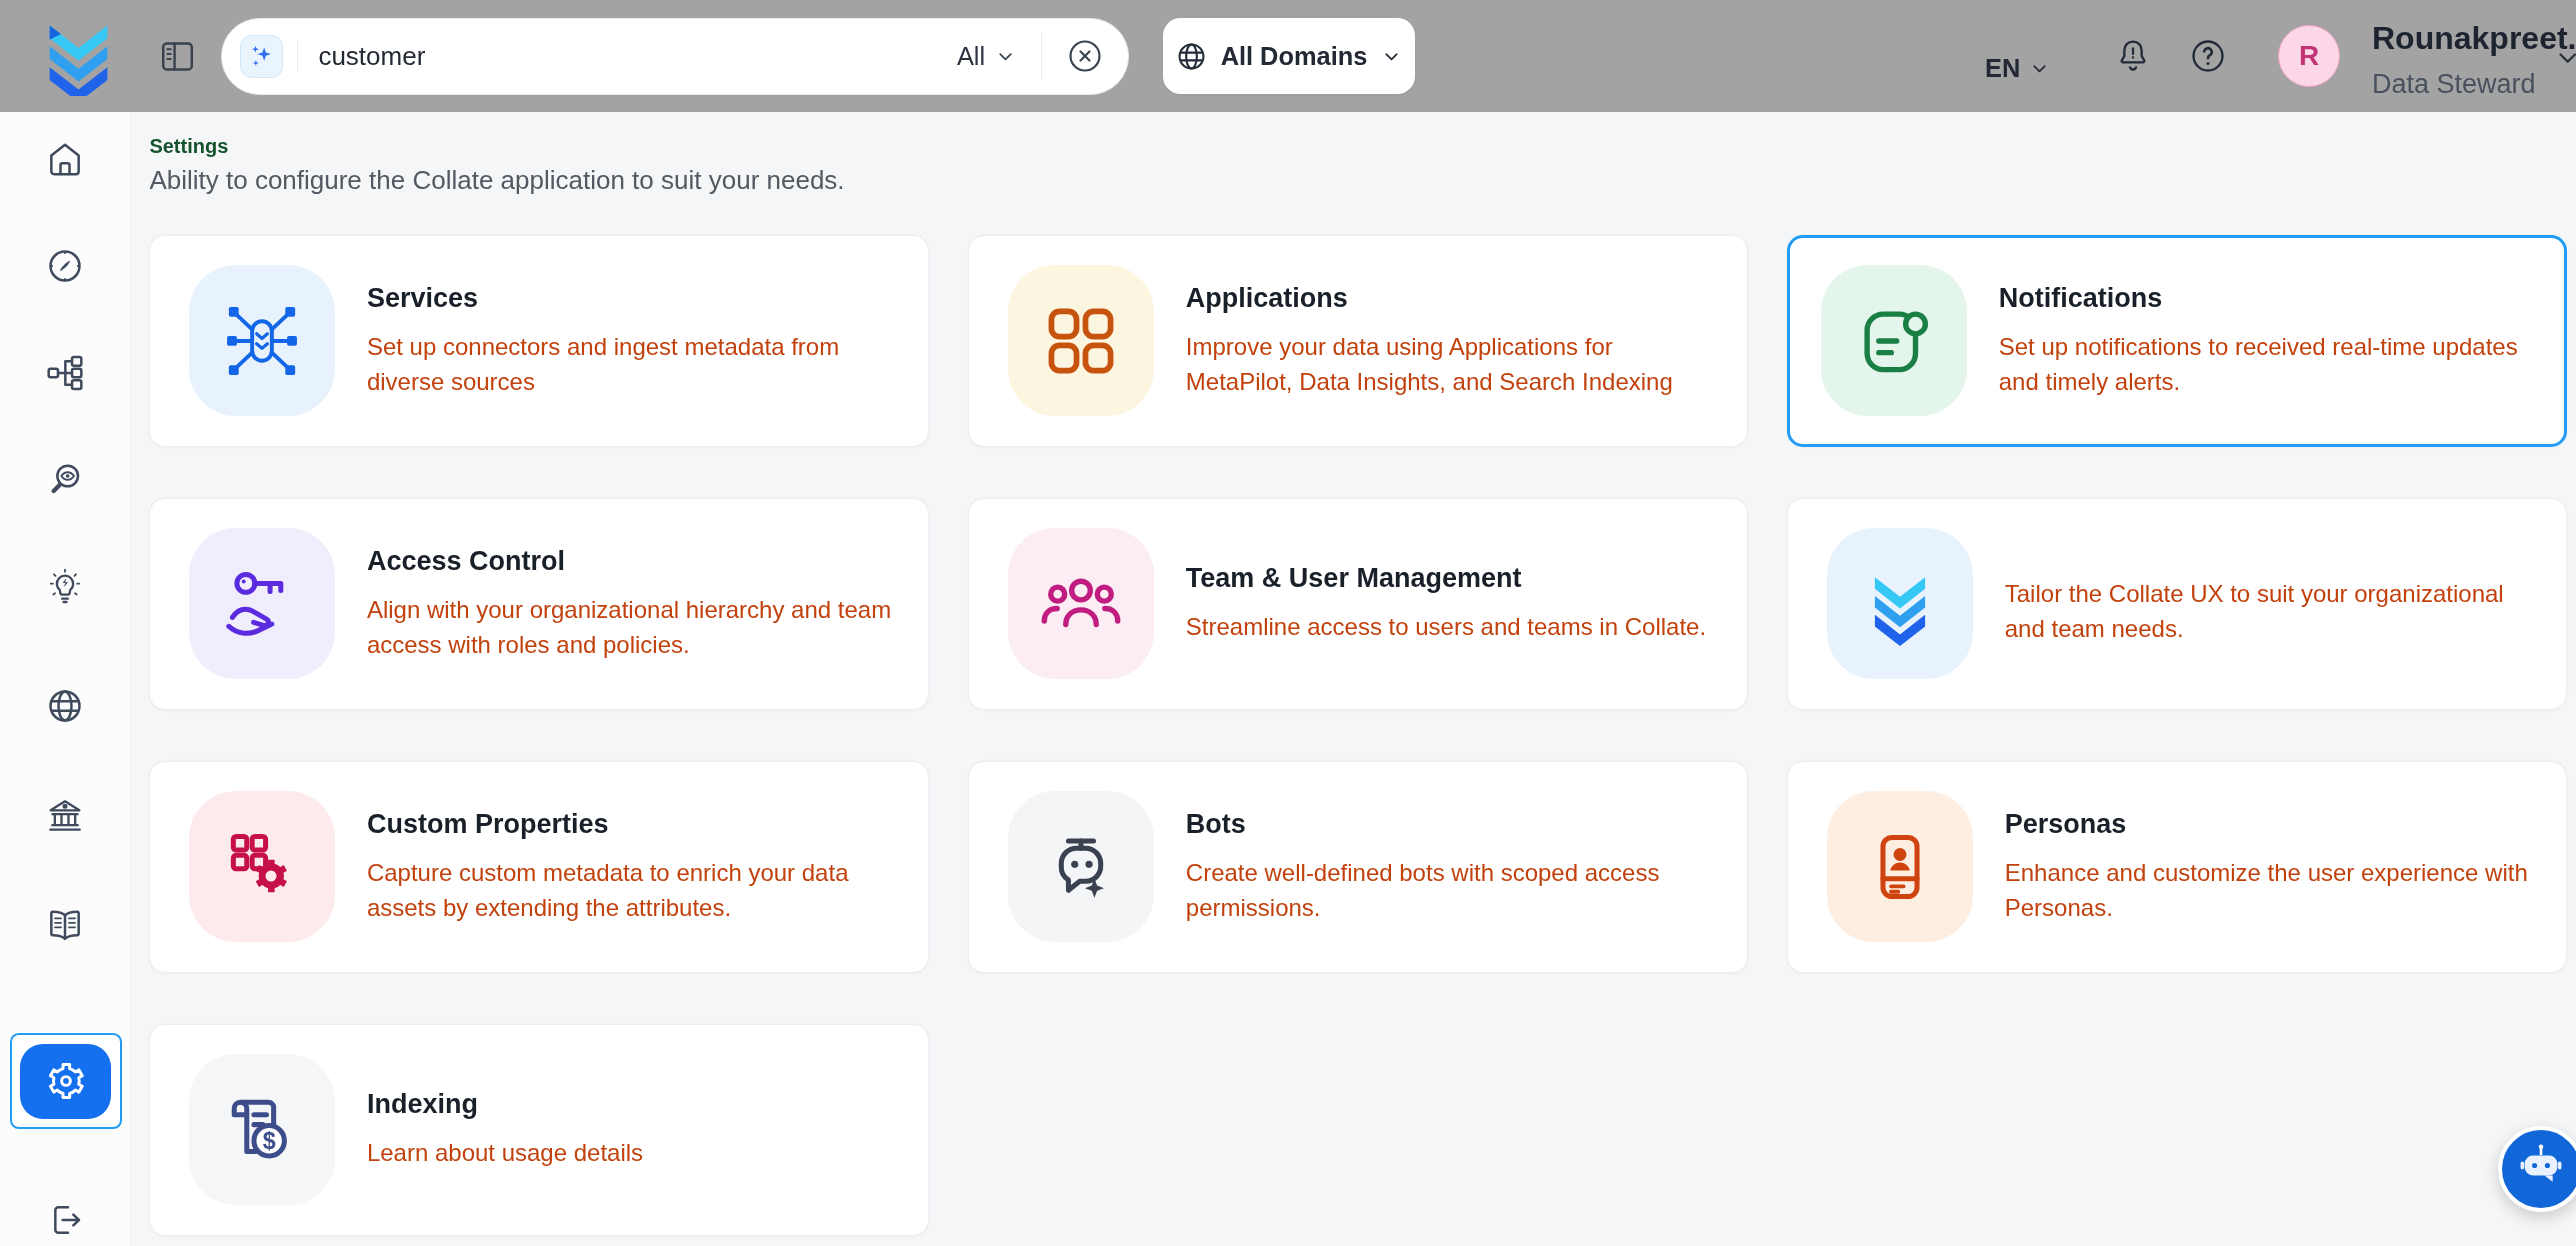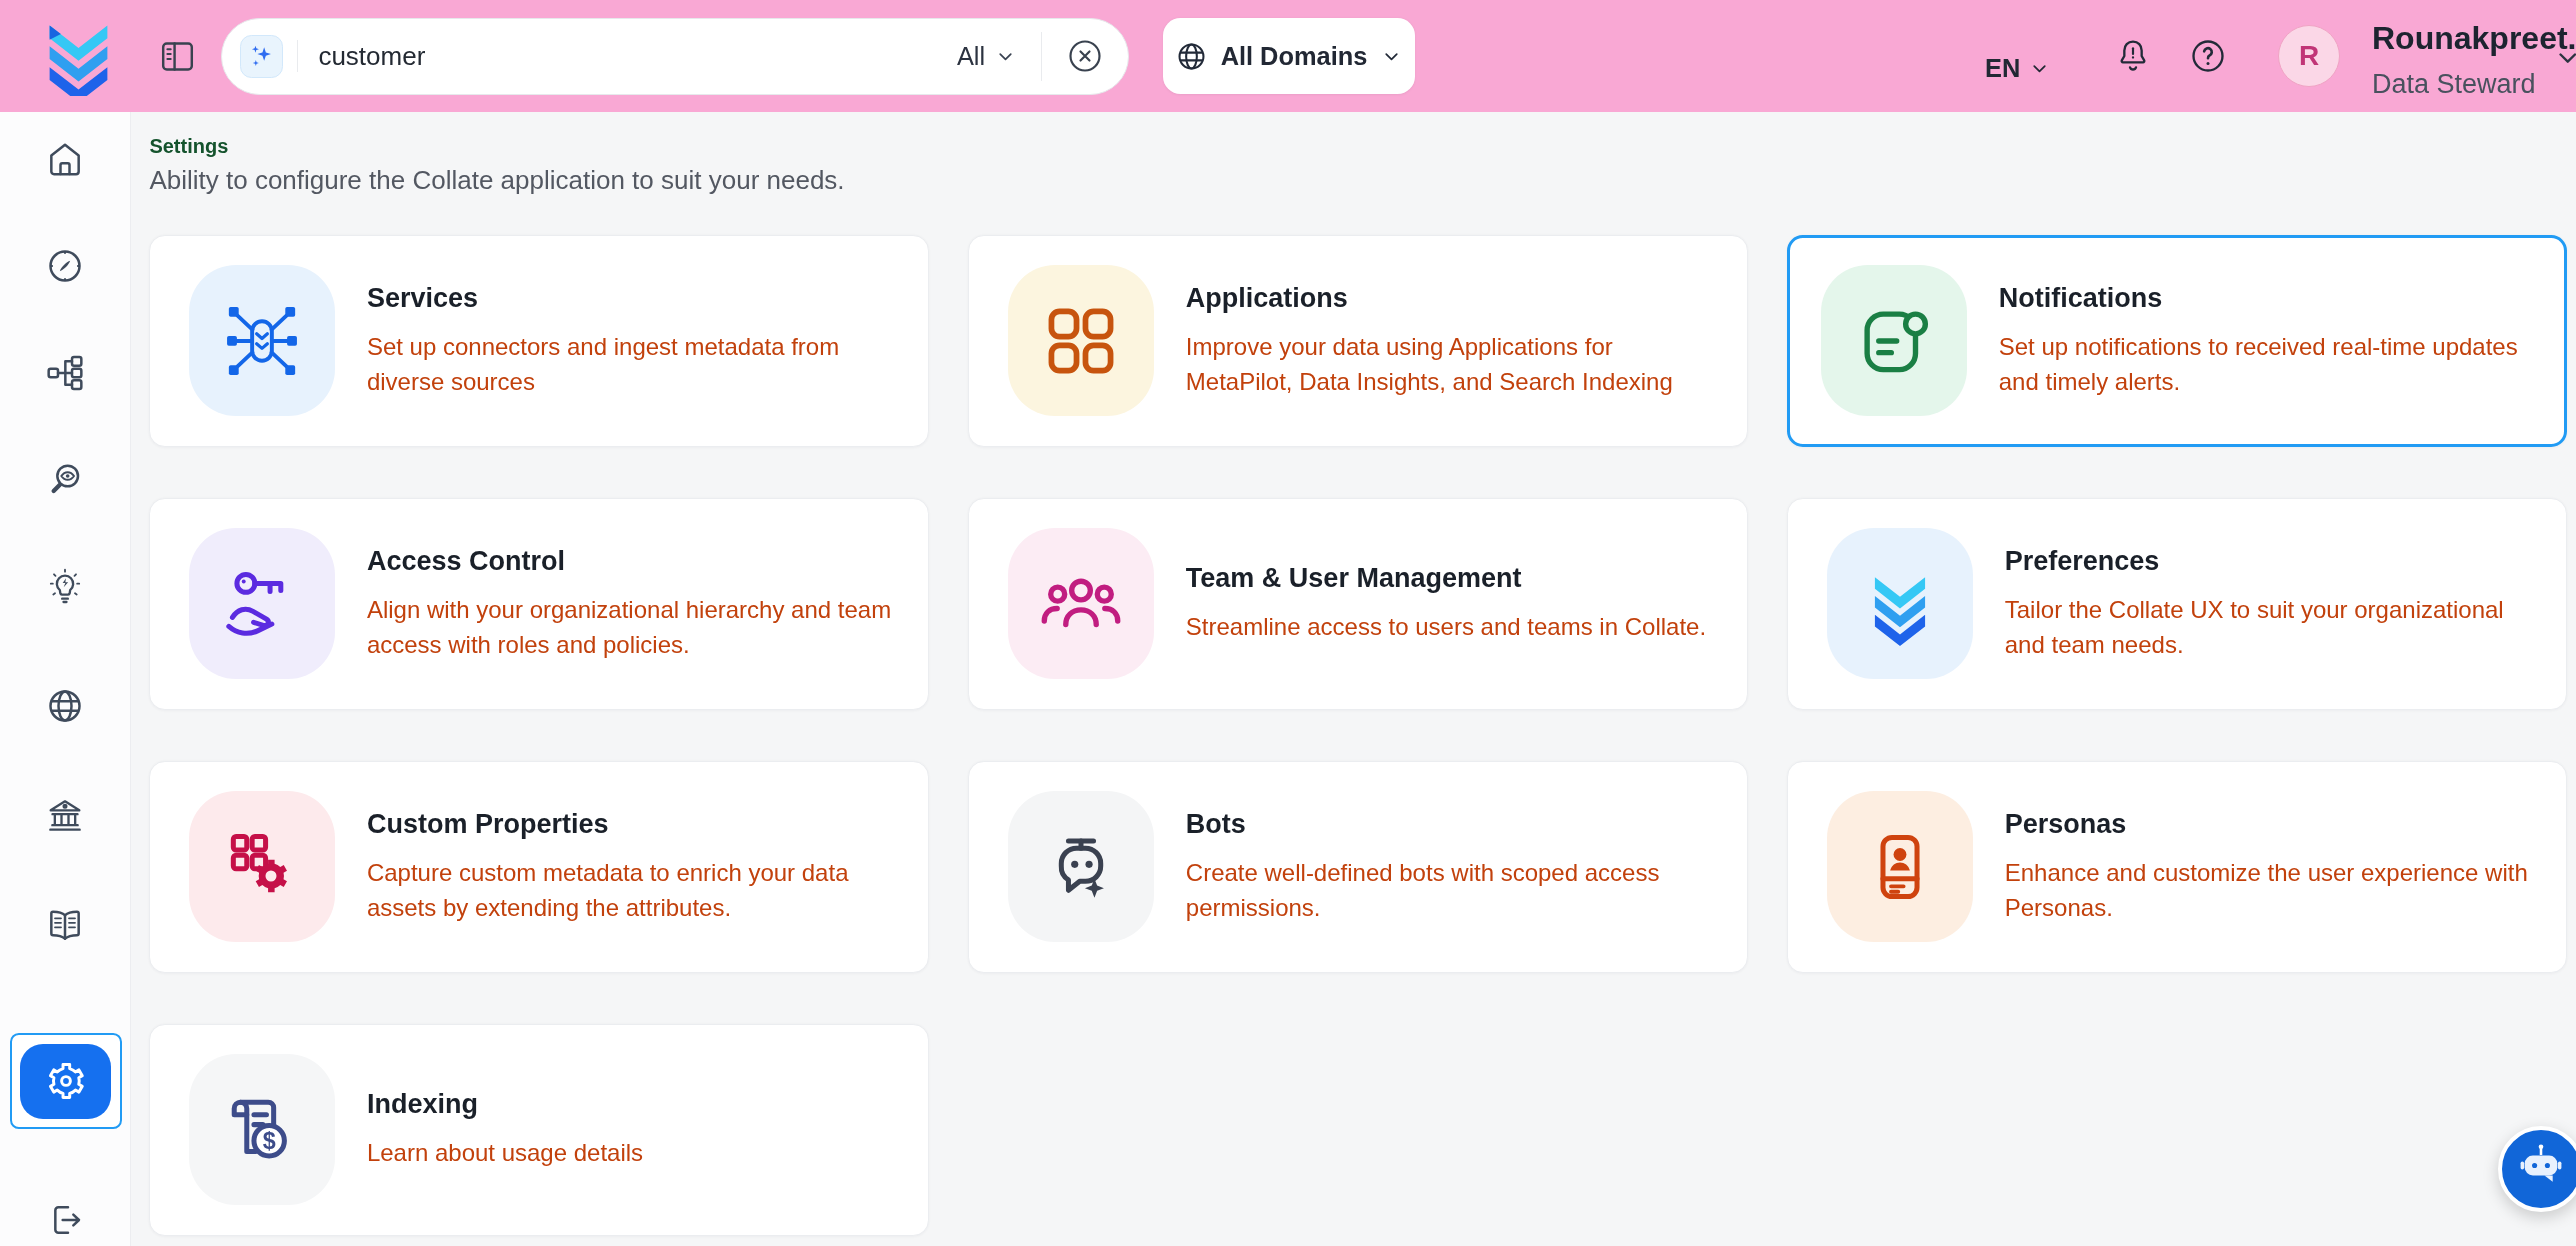--- a/index.html
+++ b/index.html
@@ -5,21 +5,21 @@
   html,body{margin:0;padding:0;}
   body{
     width:2576px;height:1246px;overflow:hidden;position:relative;
     background:#f5f6f7;color:#181d27;
     font-family:"Liberation Sans", sans-serif;
   }
   svg{display:block}
   button{font-family:inherit;border:none;background:transparent;padding:0;cursor:pointer}
 
   
-  .topbar{position:relative;height:112px;background:#f9a8d4;z-index:2}
+  .topbar{position:relative;height:112px;background:#a3a3a3;z-index:2}
   .logo{position:absolute;left:40px;top:19px;width:77px;height:74px;cursor:pointer}
   .panel-btn{position:absolute;left:158px;top:37px;width:39px;height:39px;color:#39424f}
   .panel-btn svg{width:39px;height:39px}
 
   .searchbar{position:absolute;left:221px;top:17.5px;width:908px;height:77px;background:#fff;
     border:0.9px solid #e7e9ec;border-radius:39px;display:flex;align-items:center;
     box-sizing:border-box;padding:0 23px 0 17.5px}
   .spark-tile{width:41px;height:41px;border-radius:11.4px;background:#e9f4fd;border:0.9px solid #d2e8fb;
     display:flex;align-items:center;justify-content:center;flex:none}
   .spark-tile svg{width:29px;height:29px}
@@ -343,21 +343,20 @@
   </div>
         <div class="card" style="--tile: #e7f2fd; --accent: #1e63ea;">
     <div class="tile">
             <svg viewBox="0 0 48 48" fill="none">
               <path d="M10 9 24 20 38 9v6.5L24 26.5 10 15.5z" fill="#35c8f5"></path>
               <path d="M10 19.5 24 30.5 38 19.5V26L24 37 10 26z" fill="#2f9ff0"></path>
               <path d="M10 30 24 41 38 30v6.5L24 47.5 10 36.5z" fill="#1e63ea"></path>
             </svg>
           </div>
     <div class="card-texts">
-      <div class="card-title">Preferences</div>
       <div class="card-desc">Tailor the Collate UX to suit your organizational and team needs.</div>
     </div>
   </div>
         <div class="card" style="--tile: #fdeaec; --accent: #c51048;">
     <div class="tile">
             <svg viewBox="0 0 48 48" fill="none" stroke="currentColor" stroke-width="2.8" stroke-linejoin="round">
               <rect x="8" y="7" width="7.5" height="7.5" rx="1.5"></rect>
               <rect x="18.5" y="7" width="7.5" height="7.5" rx="1.5"></rect>
               <rect x="8" y="17.5" width="7.5" height="7.5" rx="1.5"></rect>
               <rect x="18.5" y="17.5" width="7.5" height="7.5" rx="1.5"></rect>

